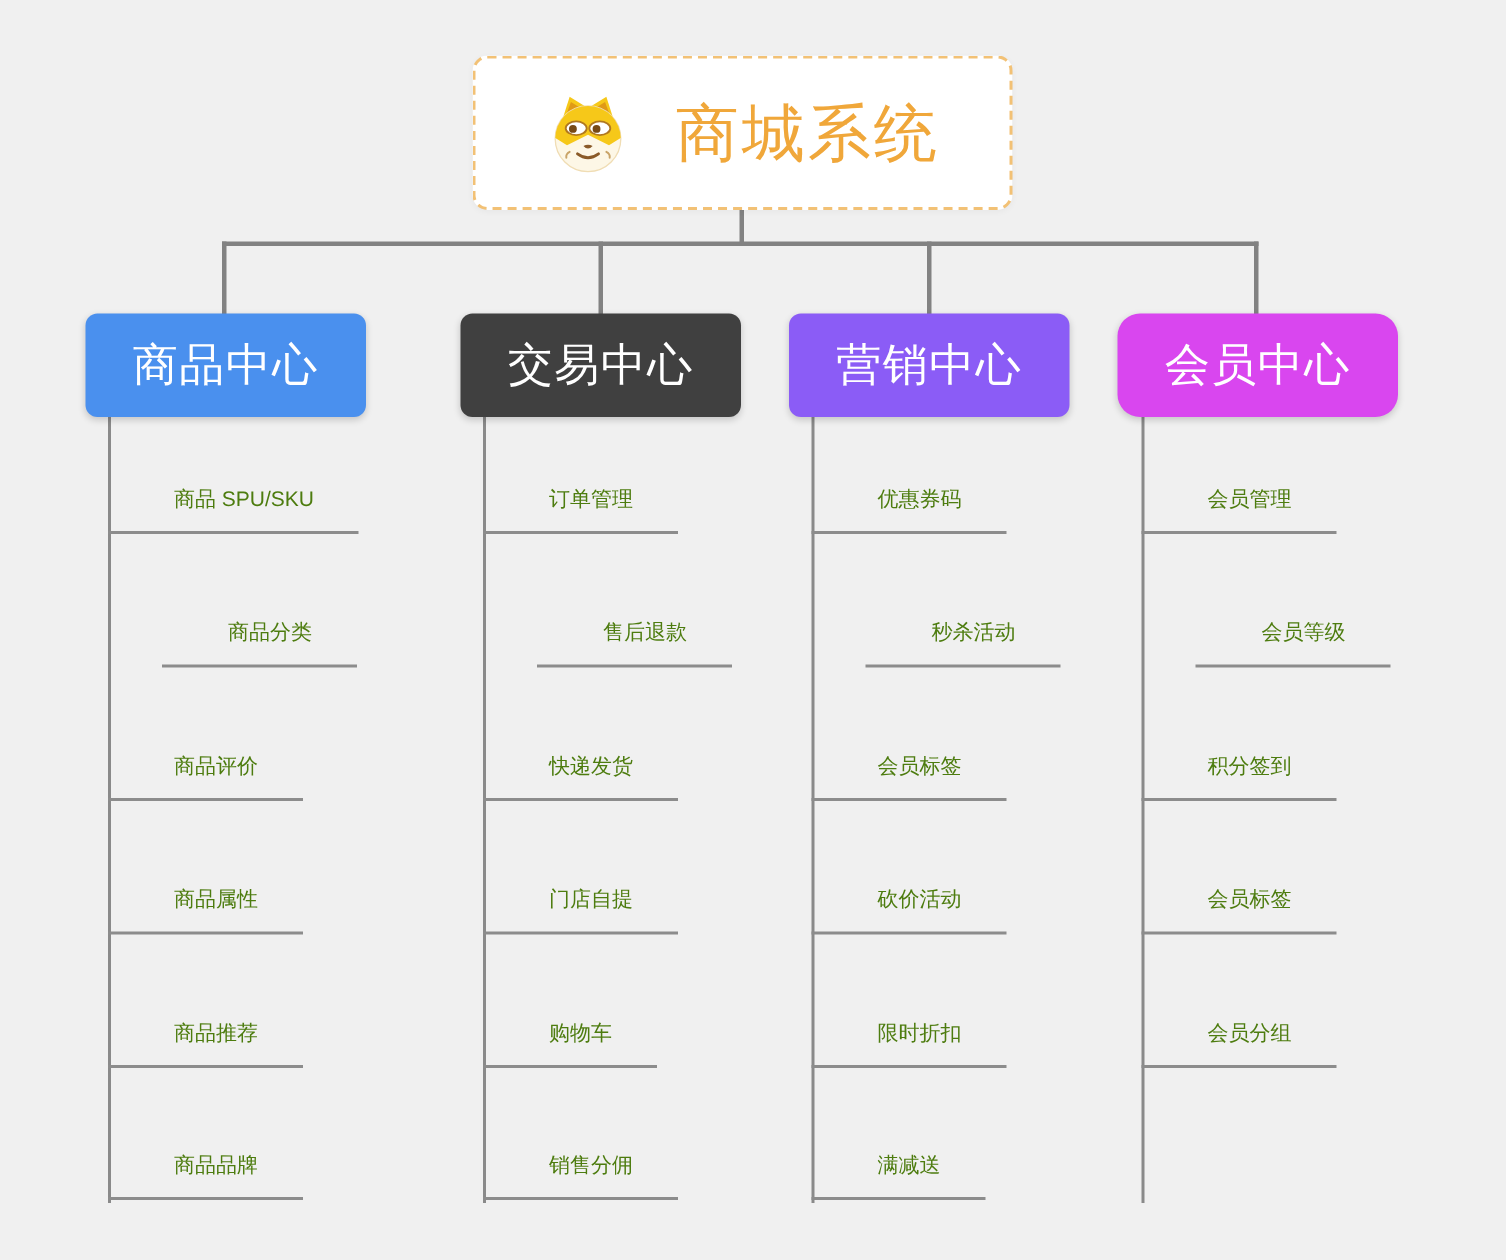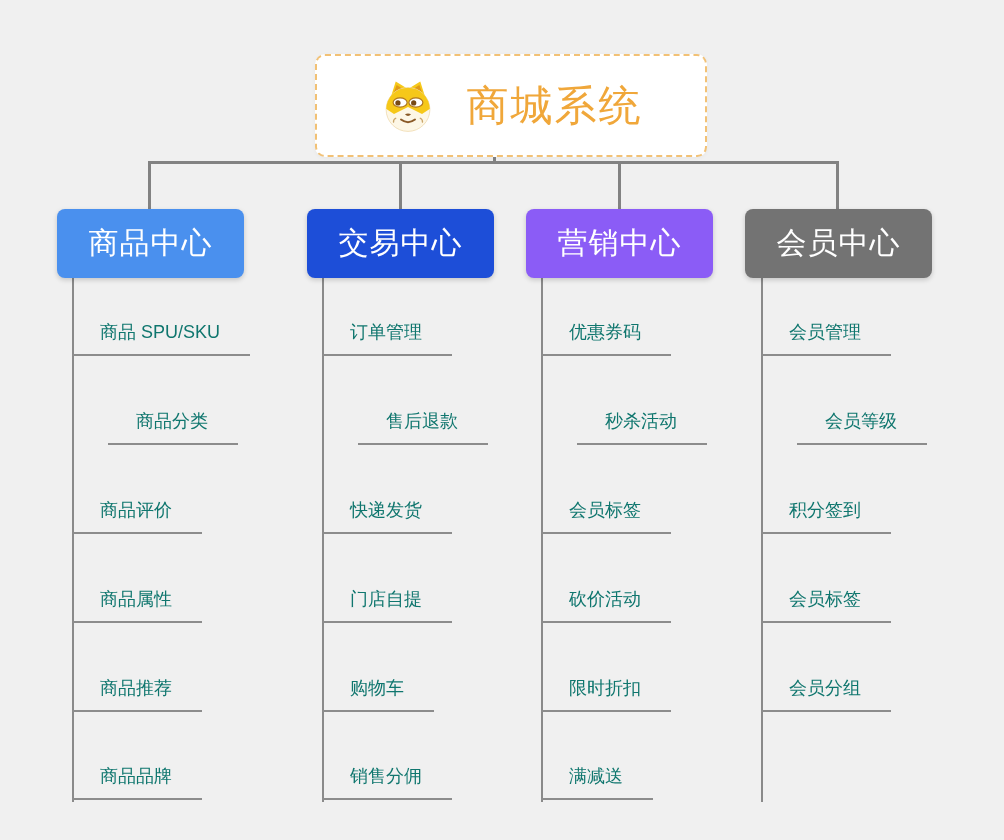--- a/index.html
+++ b/index.html
@@ -21,50 +21,49 @@
   .drop-3{left:618px;}
   .drop-4{left:836px;}
   .trunk{top:269px;width:2px;height:533px;background:#8a8a8a;}
   .trunk-1{left:72px;}
   .trunk-2{left:322px;}
   .trunk-3{left:541px;}
   .trunk-4{left:761px;}
 
   
   .root-node{
-    position:absolute;left:315px;top:37px;width:392px;height:103px;
+    position:absolute;left:315px;top:37px;width:360px;height:103px;
     background:#ffffff;border:2px dashed #f2c175;border-radius:10px;
     box-sizing:border-box;
     display:flex;align-items:center;justify-content:center;gap:31px;
     box-shadow:0 1px 4px rgba(0,0,0,0.04);
-    margin-top:17px;
   }
   .root-title{
     font-size:42px;color:#f0a73a;letter-spacing:2px;font-weight:500;
     white-space:nowrap;
   }
 
   
   .branch{
     position:absolute;top:209px;width:187px;height:69px;border-radius:8px;
     display:flex;align-items:center;justify-content:center;
     color:#ffffff;font-size:30px;letter-spacing:1px;
     box-shadow:0 2px 5px rgba(0,0,0,0.18);
     white-space:nowrap;
   }
   .branch-1{left:57px;background:#4a90ee;}
-  .branch-2{left:307px;background:#1d4ed8;}
+  .branch-2{left:307px;background:#404040;}
   .branch-3{left:526px;background:#8b5cf6;}
-  .branch-4{left:745px;background:#737373;}
+  .branch-4{left:745px;background:#d946ef;border-radius:15px;}
 
   
   .child{
     position:absolute;white-space:nowrap;
-    font-size:18px;line-height:26px;color:#0f766e;
-    padding:0 30px 9px 28px;
+    font-size:14px;line-height:26px;color:#4d7c0f;
+    padding:0 30px 9px 44px;
     border-bottom:2px solid #8c8c8c;
   }
   .col-1{left:72px;} .col-2{left:322px;} .col-3{left:541px;} .col-4{left:761px;}
   .r1{top:319px;} .r2{top:408px;margin-left:36px;} .r3{top:497px;}
   .r4{top:586px;} .r5{top:675px;} .r6{top:763px;}
 </style>
 </head>
 <body>
 
 <div class="stage">

